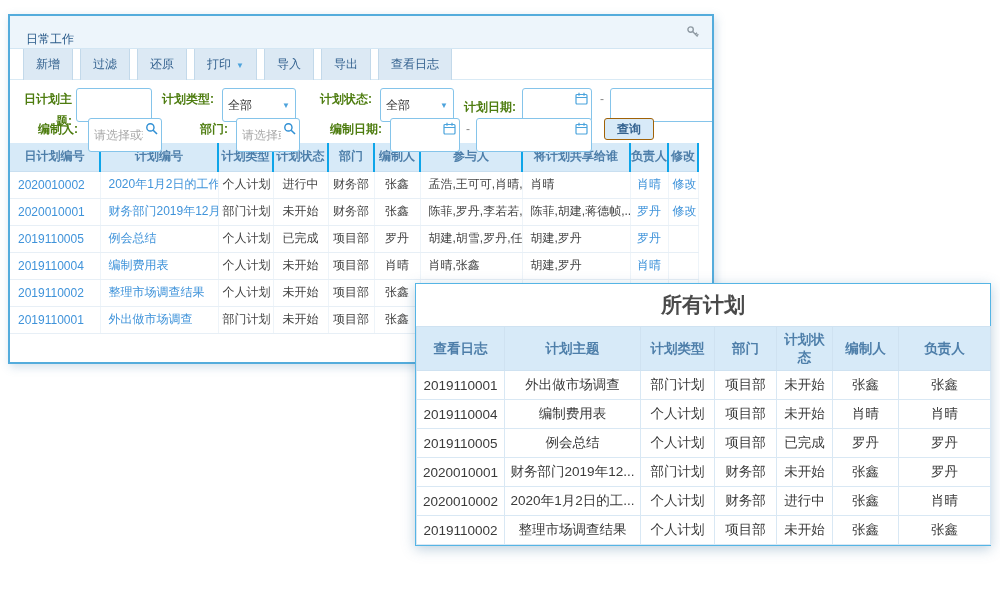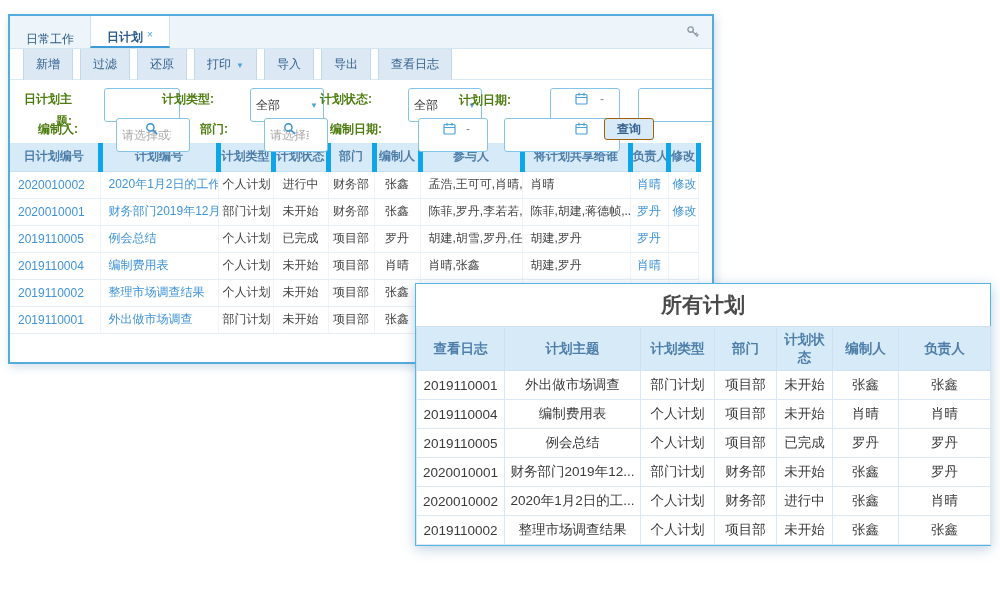--- a/index.html
+++ b/index.html
@@ -56,21 +56,20 @@
     position: absolute; text-align: right;
     color: #4d7c0f; font-weight: 600; line-height: 22px;
   }
   .fitem { position: absolute; height: 22px; }
   .txt, .sel, .date, .picksel {
     width: 100%; height: 22px;
     border: 1px solid #85c4ea; border-radius: 3px;
     background: #fff; font-size: 12px; color: #333;
     padding: 16px 5px; outline: none;
     font-family: "Liberation Sans", "DejaVu Sans", sans-serif;
-    margin-left: 28px;
   }
   .picksel { padding-right: 18px; }
   .picksel::placeholder, .txt::placeholder { color: #a9a9a9; }
   .sel {
     display: flex; align-items: center; justify-content: space-between;
     cursor: pointer;
   }
   .sel .caret { color: #4da3dc; font-size: 8px; }
   .date { padding-right: 18px; }
   .in-ico { position: absolute; right: 4px; top: 4px; cursor: pointer; }
@@ -78,21 +77,21 @@
   .qbtn {
     position: absolute; height: 22px; padding: 0 12px;
     background: #d8eaf8; border: 1px solid #a16207; border-radius: 3px;
     color: #33618e; font-weight: 600; line-height: 20px; cursor: pointer;
   }
   
   table.grid { border-collapse: collapse; table-layout: fixed; width: 688px; }
   table.grid th {
     background: #d7eaf8; color: #4d7ea9; font-weight: 600;
     height: 28px; text-align: center;
-    border-right: 5px solid #0ea5e9; border-bottom: 1px solid #c9dff0;
+    border-right: 2px solid #0ea5e9; border-bottom: 1px solid #c9dff0;
     overflow: hidden; white-space: nowrap;
   }
   table.grid td {
     height: 27px; border-right: 1px solid #eef4f9;
     border-bottom: 1px solid #e7eff6;
     overflow: hidden; white-space: nowrap; color: #444;
     padding: 0 4px;
   }
   table.grid td.l { text-align: left; padding-left: 8px; }
   table.grid td.c { text-align: center; }
@@ -125,24 +124,20 @@
 </style>
 </head>
 <body>
 
 <div class="panel-main">
 
   <div class="tabbar">
     <div class="tab">
       <span>日常工作</span>
     </div>
-    <div class="tab active">
-      <span>日计划</span>
-      <span class="close">×</span>
-    </div>
     <span class="key-ico">
       <svg width="14" height="14" viewBox="0 0 14 14">
         <circle cx="4.6" cy="4.6" r="2.7" fill="none" stroke="#8f9aa3" stroke-width="1.4"></circle>
         <path d="M6.6 6.6 L11.6 11.6 M9.4 9.4 L11 7.8 M10.8 10.8 L12.4 9.2" stroke="#8f9aa3" stroke-width="1.4" fill="none"></path>
       </svg>
     </span>
   </div>
 
   <div class="toolbar">
     <span class="tbtn"><span>新增</span></span>
@@ -164,21 +159,21 @@
       <span>全部</span>
       <span class="caret">▼</span>
     </div>
 
     <span class="flabel" style="left:300px;top:8px; width:62px;">计划状态:</span>
     <div class="fitem sel" style="left:370px;top:8px; width:74px;">
       <span>全部</span>
       <span class="caret">▼</span>
     </div>
 
-    <span class="flabel" style="left:444px;top:9px; width:62px;text-align:center;">计划日期:</span>
+    <span class="flabel" style="left:444px;top:16px; width:62px;">计划日期:</span>
     <span class="fitem" style="left:512px;top:8px; width:70px;">
       <input class="date" value="" style="">
       <span class="in-ico">
         <svg width="13" height="13" viewBox="0 0 13 13">
             <rect x="1" y="2.5" width="11" height="9.5" rx="1" fill="none" stroke="#4aa3dc" stroke-width="1.2"></rect>
             <path d="M1 5.5 h11 M4 .8 v3 M9 .8 v3" stroke="#4aa3dc" stroke-width="1.2" fill="none"></path>
           </svg>
       </span>
     </span>
     <span class="dash" style="left:590px;top:8px;">-</span>

